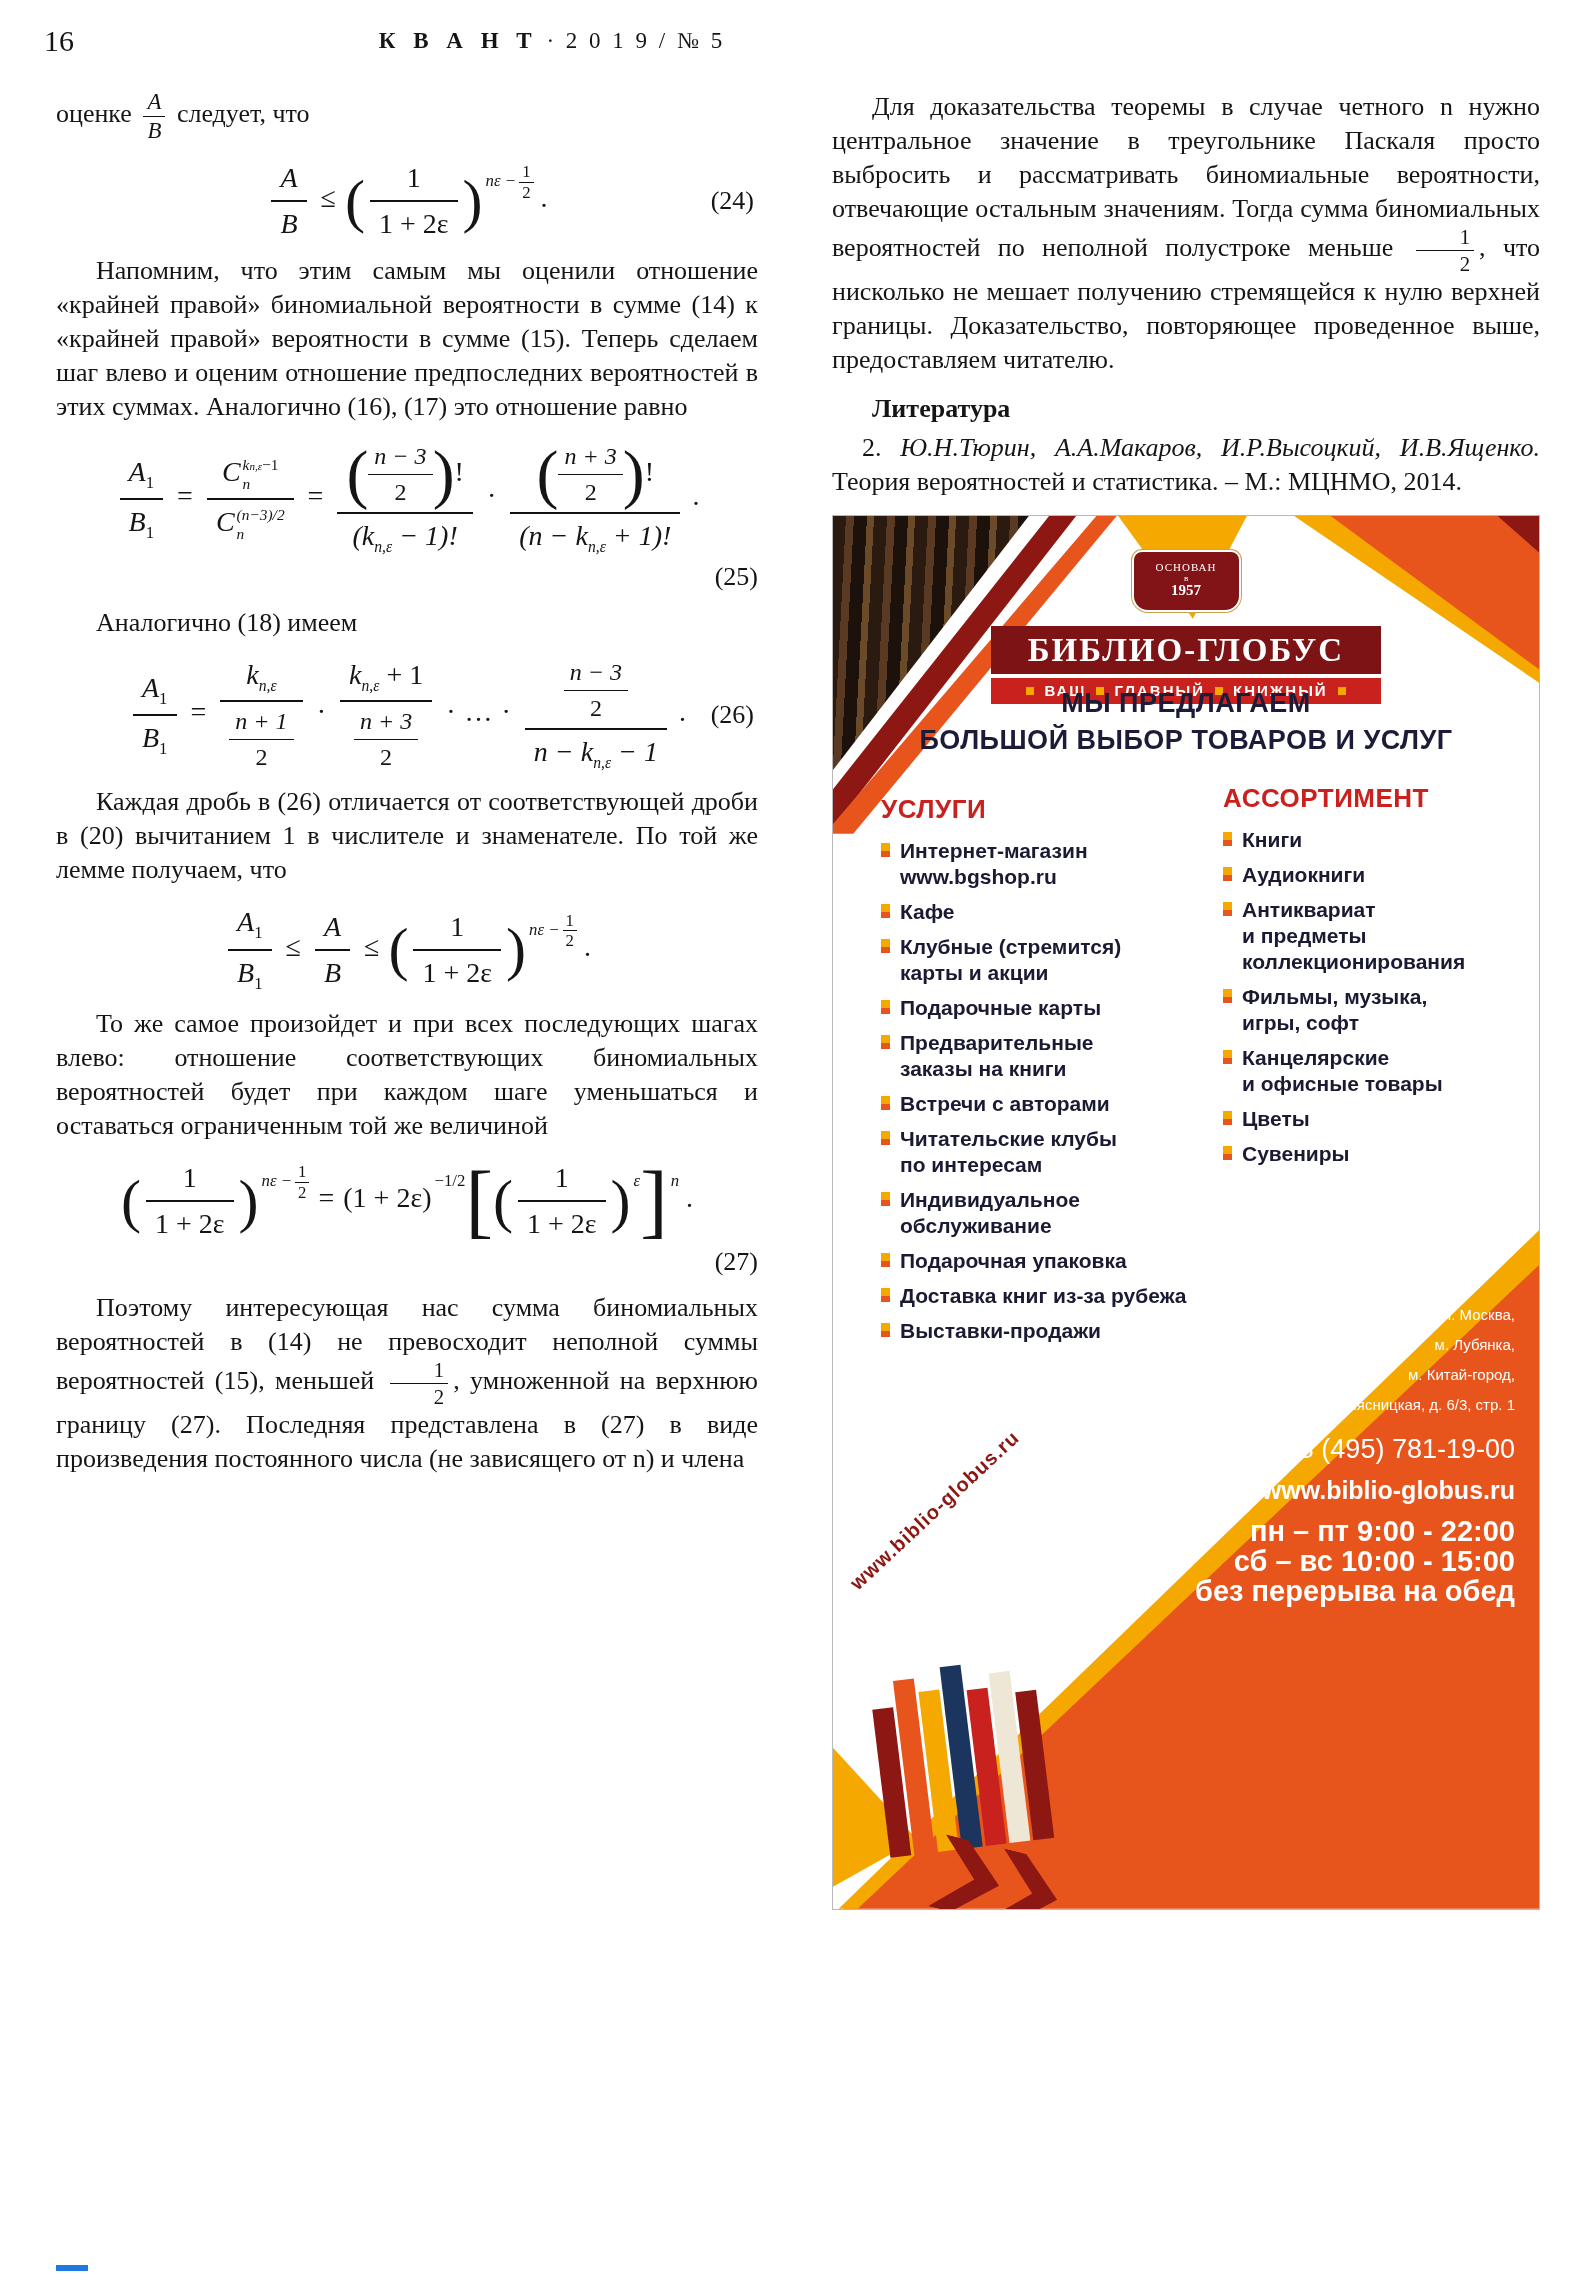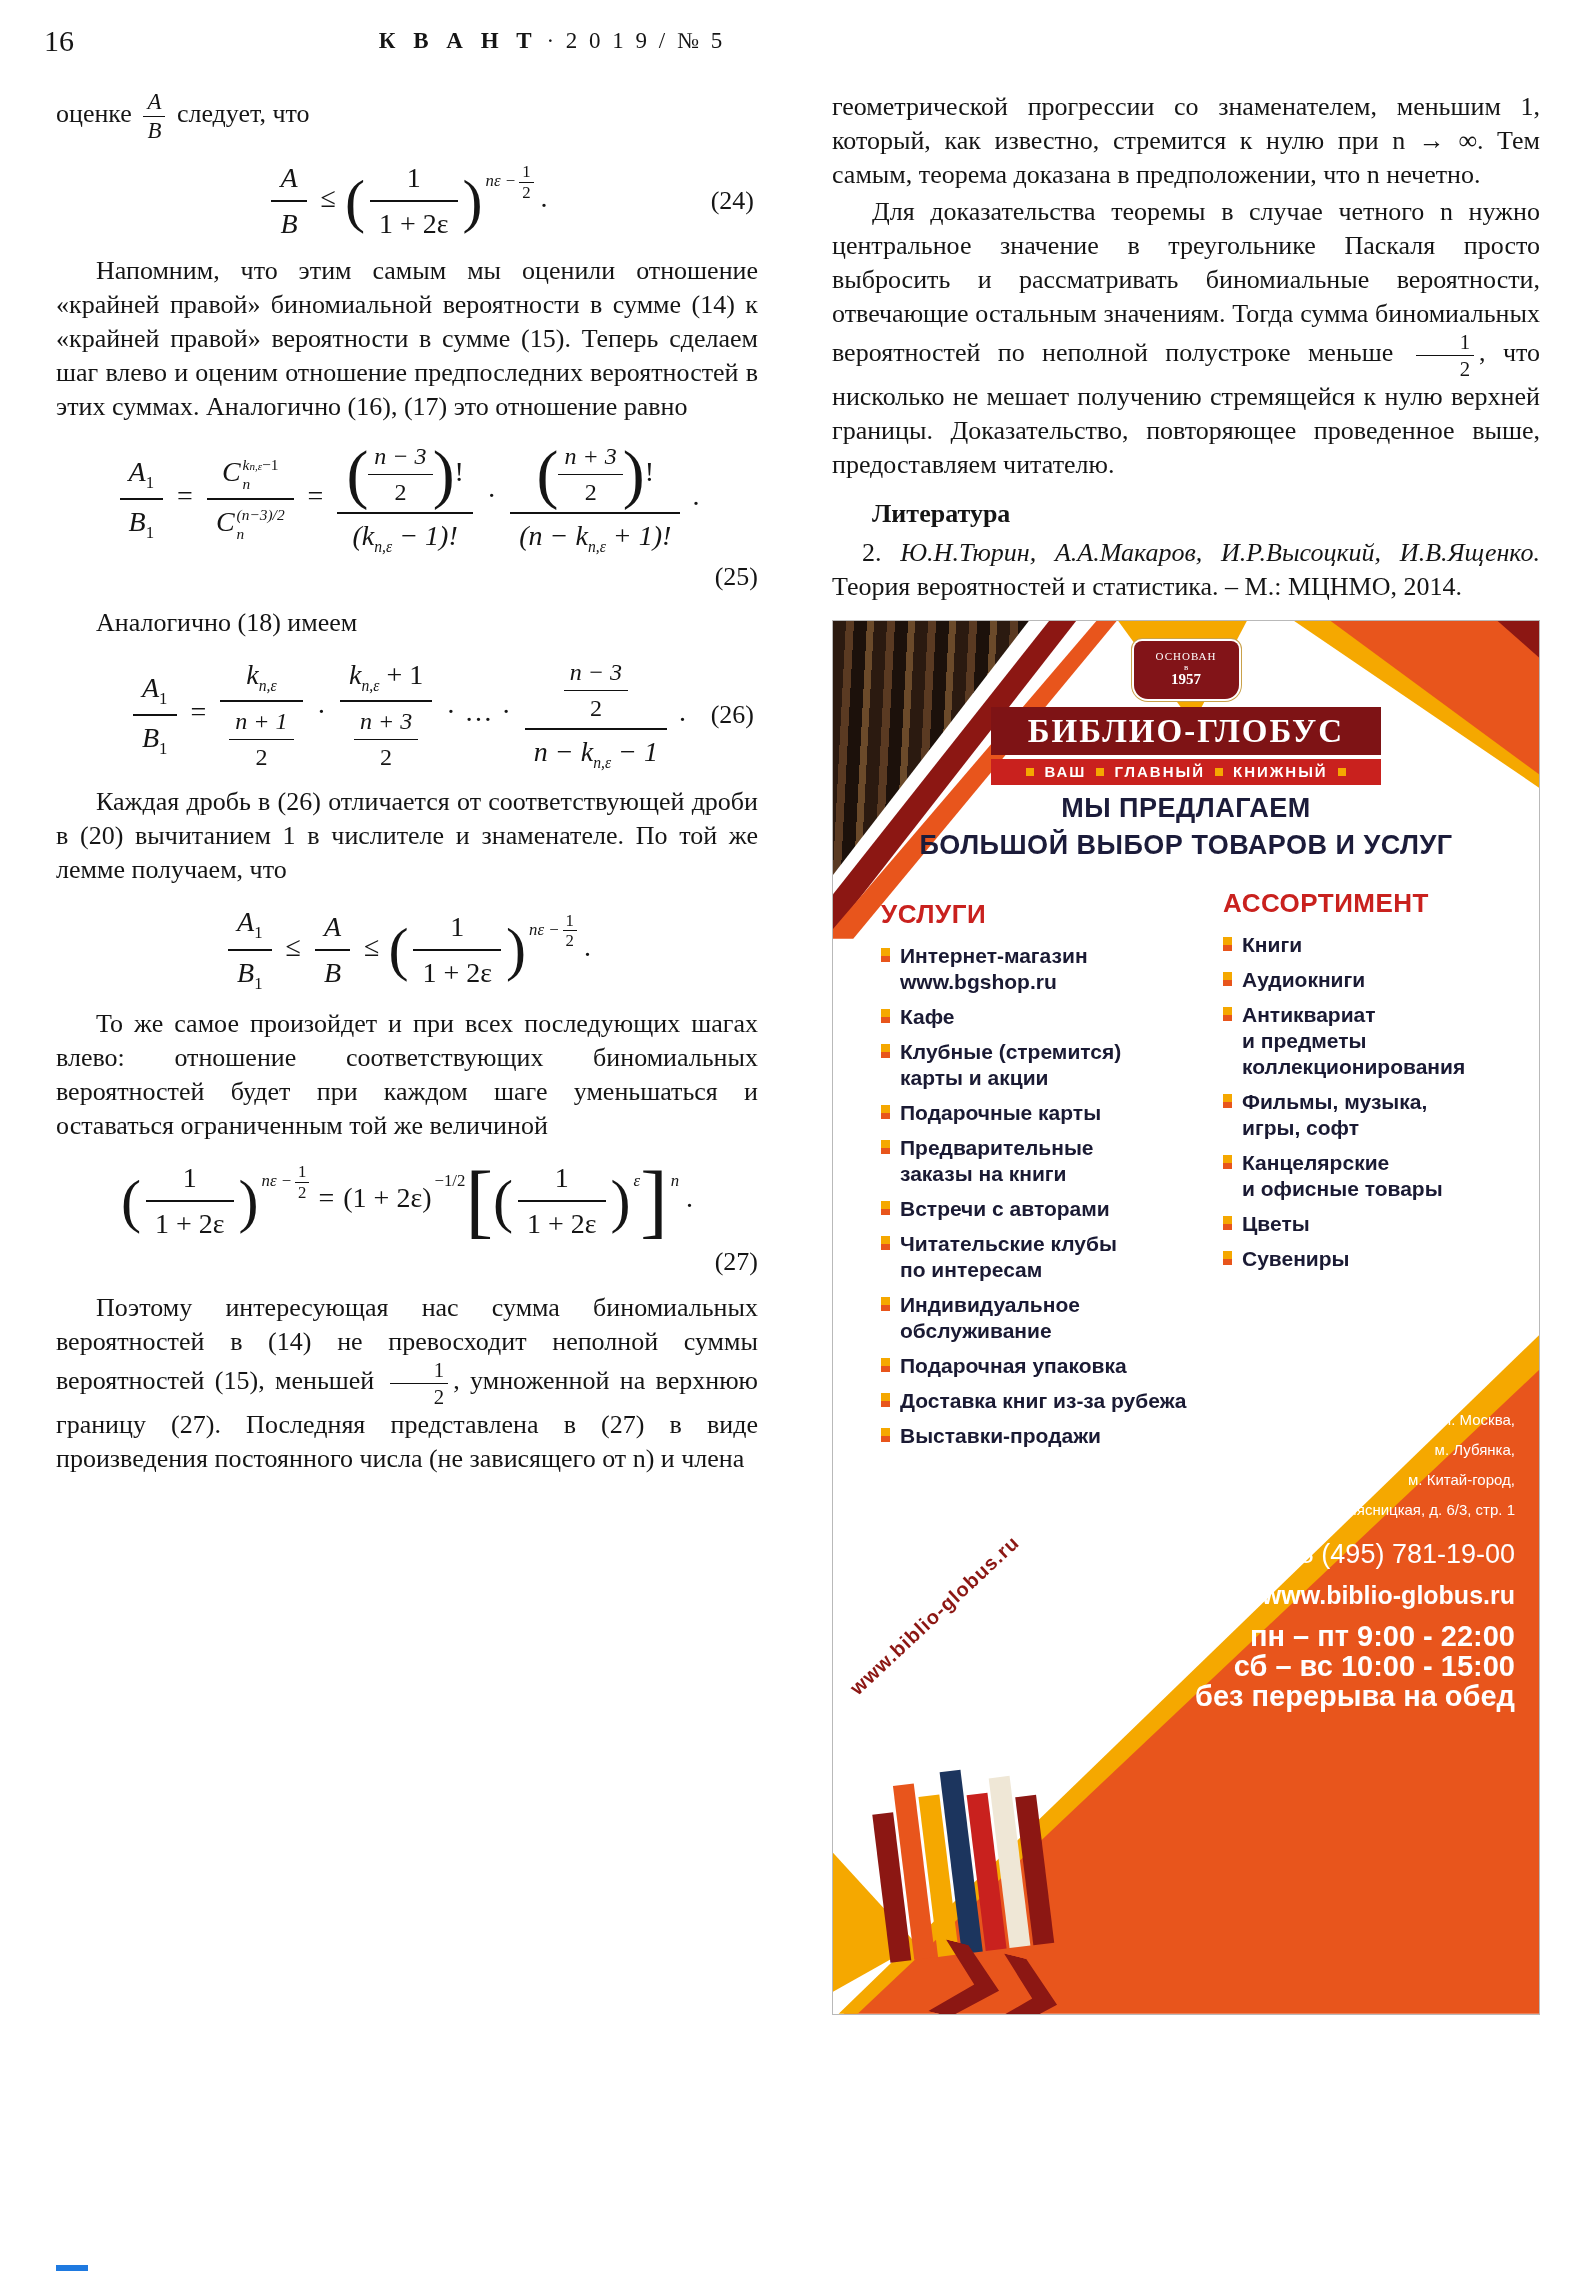--- a/index.html
+++ b/index.html
@@ -47,21 +47,21 @@
   .lbl{position:absolute;right:4px;top:50%;transform:translateY(-50%);font-size:26px;}
   .lblb{display:block;text-align:right;font-size:26px;margin-top:4px;}
   .ifr{display:inline-block;vertical-align:middle;text-align:center;font-size:80%;line-height:1.05;margin:0 5px;}
   .ifn{display:block;border-bottom:1.6px solid #111;padding:0 4px 2px;}
   .ifd{display:block;padding:2px 4px 0;}
 
   
   .ad{position:relative;margin-top:16px;width:706px;height:1393px;border:1px solid #b9b9b9;
       background:#fff;overflow:hidden;font-family:"Liberation Sans", sans-serif;}
   .ad-header{position:absolute;left:0;right:0;top:20px;text-align:center;z-index:4;}
-  .emb{width:105px;height:58px;margin:0 auto;background:#821418;border-radius:8px 8px 14px 14px;
+  .emb{width:105px;height:58px;margin:16px auto;background:#821418;border-radius:8px 8px 14px 14px;
        display:flex;flex-direction:column;align-items:center;justify-content:center;color:#fff;
        font-family:"Liberation Serif",serif;box-shadow:0 0 0 2px #fff,0 0 0 3px #c9a14a;}
   .emb div{line-height:1.05;}
   .emb .e1{font-size:11px;letter-spacing:1px;}
   .emb .e2{font-size:9px;}
   .emb .e3{font-size:15px;font-weight:bold;}
   .ad-logo{margin:8px auto 0;width:390px;background:#7e1315;color:#fff;text-align:center;
            font:bold 33px/48px "Liberation Serif",serif;letter-spacing:2px;}
   .ad-tagline{margin:4px auto 0;width:390px;background:#c9211e;color:#fff;display:flex;
               align-items:center;justify-content:center;gap:10px;
@@ -174,21 +174,20 @@
     </div>
 
     <p class="body indent">
       <span>Поэтому интересующая нас сумма биномиальных вероятностей в (14) не превосходит неполной суммы вероятностей (15), меньшей</span>
       <span class="ifr"><span class="ifn">1</span><span class="ifd">2</span></span><span>, умноженной на верхнюю границу (27). Последняя представлена в (27) в виде произведения постоянного числа (не зависящего от n) и члена</span>
     </p>
   </div>
 
   <div class="col-right">
 
-    <p class="body">геометрической прогрессии со знаменателем, меньшим 1, который, как известно, стремится к нулю при n → ∞. Тем самым, теорема доказана в предположении, что n нечетно.</p>
 
     <p class="body indent">
       <span>Для доказательства теоремы в случае четного n нужно центральное значение в треугольнике Паскаля просто выбросить и рассматривать биномиальные вероятности, отвечающие остальным значениям. Тогда сумма биномиальных вероятностей по неполной полустроке меньше</span>
       <span class="ifr"><span class="ifn">1</span><span class="ifd">2</span></span><span>, что нисколько не мешает получению стремящейся к нулю верхней границы. Доказательство, повторяющее проведенное выше, предоставляем читателю.</span>
     </p>
 
     <p class="lit-heading">Литература</p>
 
     <p class="ref">
       <span>2.</span>

